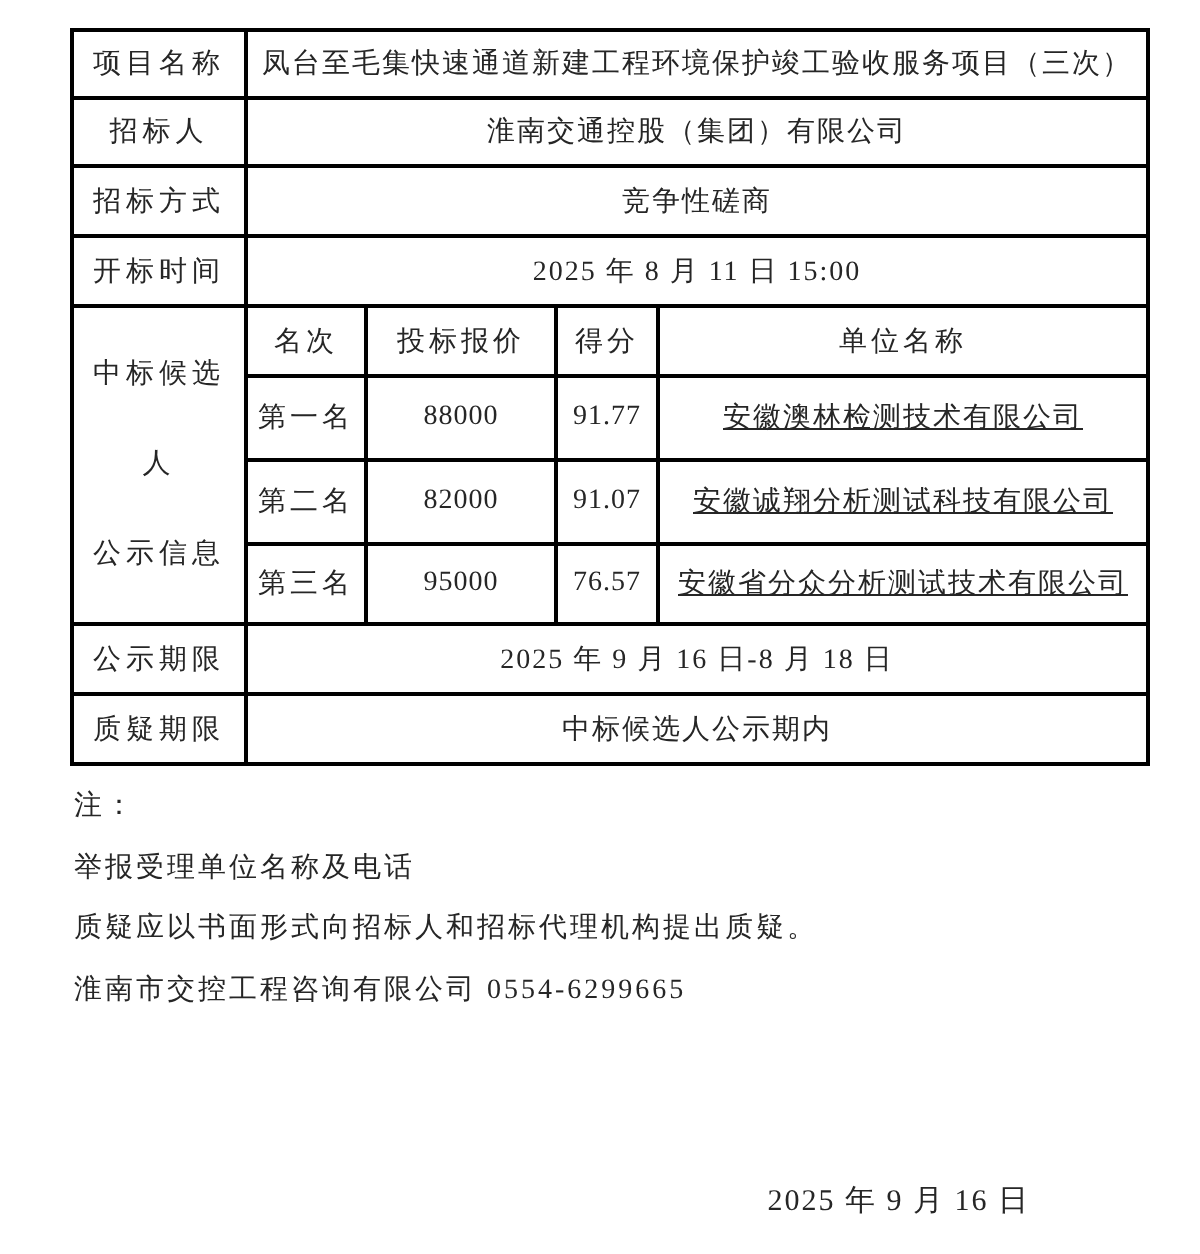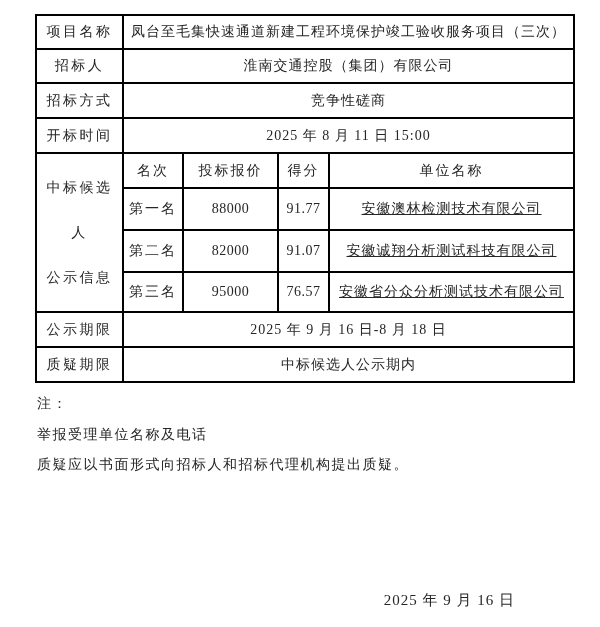--- a/index.html
+++ b/index.html
@@ -133,17 +133,18 @@
         <td class="label-cell">质疑期限</td>
         <td class="value-cell" colspan="4">中标候选人公示期内</td>
       </tr>
     </tbody>
   </table>
 
   <div class="notes">
     <div class="note-line">注：</div>
     <div class="note-line">举报受理单位名称及电话</div>
     <div class="note-line">质疑应以书面形式向招标人和招标代理机构提出质疑。</div>
+    <div class="note-line">淮南市交控工程咨询有限公司 0554-6299665</div>
   </div>
 
   <div class="doc-date">2025 年 9 月 16 日</div>
 
 </div>
 
 </body></html>

